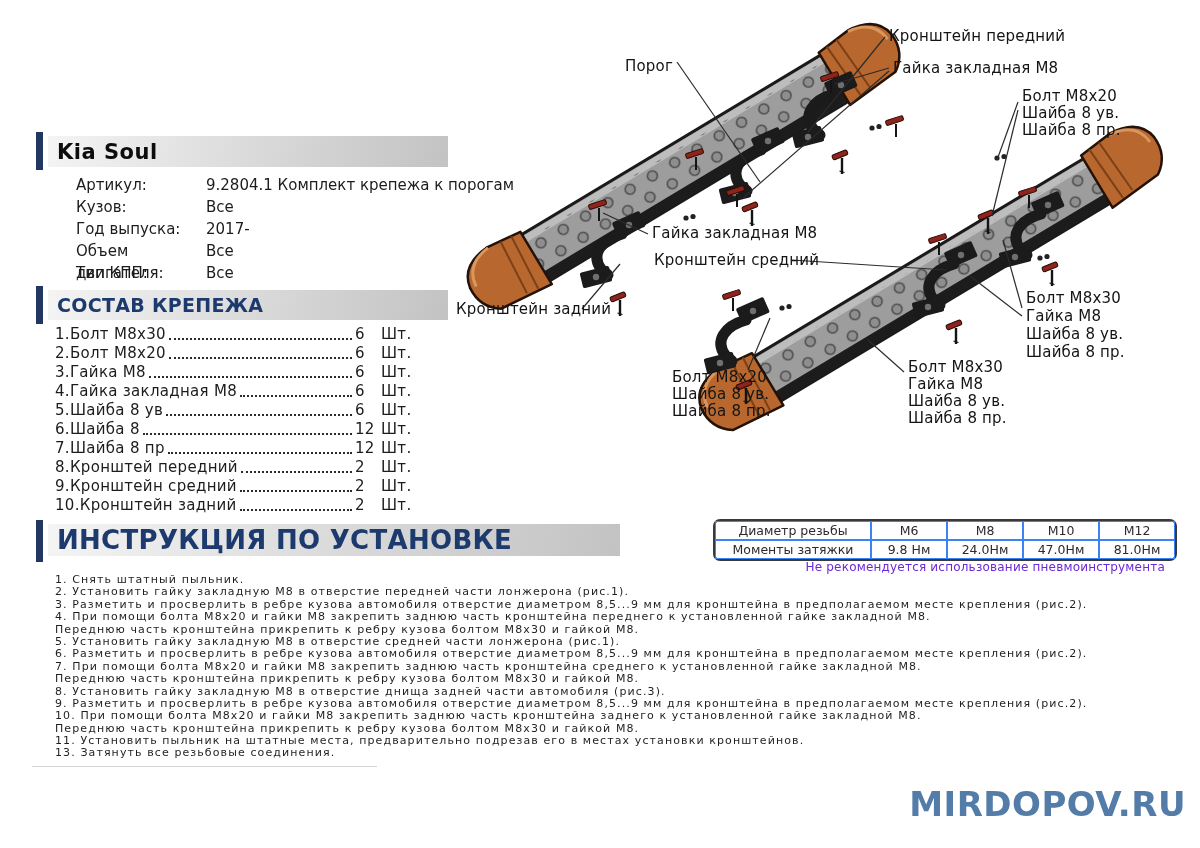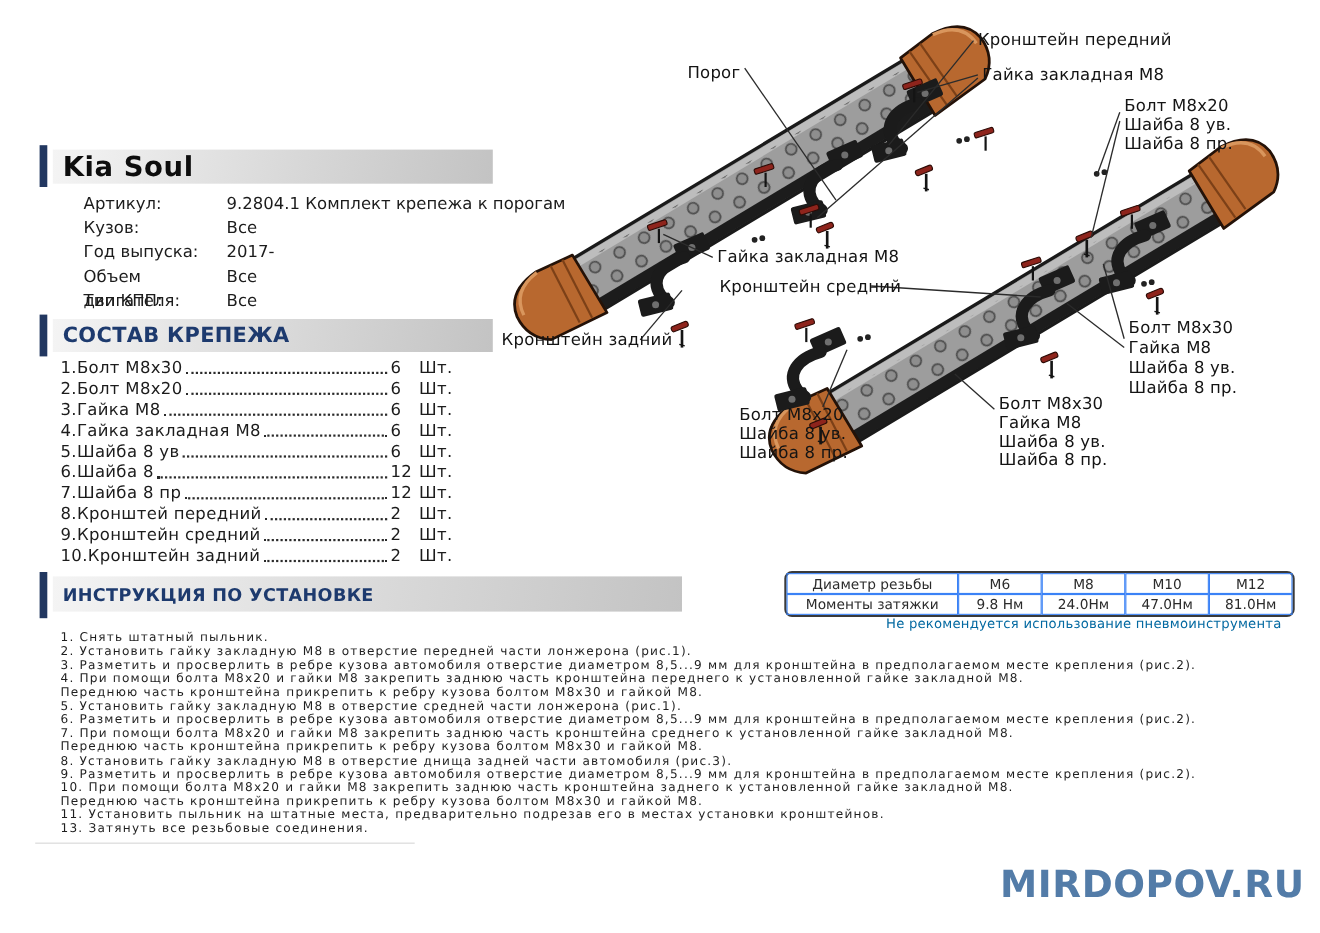--- a/index.html
+++ b/index.html
@@ -3,23 +3,23 @@
 <meta charset="utf-8">
 <style>
   html,body{margin:0;padding:0;}
   body{width:1200px;height:848px;background:#ffffff;position:relative;overflow:hidden;
        font-family:"DejaVu Sans","Liberation Sans",sans-serif;color:#1c1c1c;}
 
   
   .accent-bar{position:absolute;left:36px;width:7px;background:#223760;}
   .band{position:absolute;left:48px;background:linear-gradient(100deg,#f4f4f4 0%,#d8d8d8 55%,#c3c3c3 100%);
         display:flex;align-items:center;padding-left:9px;box-sizing:border-box;}
-  .band-kia{top:136px;width:400px;height:31px;font-size:25px;font-weight:bold;color:#0d0d0d;letter-spacing:.5px;}
+  .band-kia{top:136px;width:400px;height:31px;font-size:21px;font-weight:bold;color:#0d0d0d;letter-spacing:.5px;}
   .band-sostav{top:290px;width:400px;height:30px;font-size:19px;font-weight:bold;color:#1d3a6e;letter-spacing:.3px;}
-  .band-instr{top:524px;width:572px;height:32px;font-size:16px;font-weight:bold;color:#1d3a6e;letter-spacing:.3px;}
+  .band-instr{top:524px;width:572px;height:32px;font-size:26px;font-weight:bold;color:#1d3a6e;letter-spacing:.3px;}
 
   
   .specs{position:absolute;left:48px;top:174px;width:460px;font-size:15px;}
   .spec-row{display:flex;height:22px;line-height:22px;}
   .spec-label{width:130px;flex:none;margin-left:28px;}
   .spec-value{white-space:nowrap;}
 
   
   .flist{position:absolute;left:55px;top:325px;width:360px;font-size:15px;}
   .frow{display:flex;height:19px;line-height:19px;letter-spacing:.3px;}
@@ -35,21 +35,21 @@
   .faint-line{position:absolute;left:32px;top:766px;width:345px;height:1px;background:#d6d6d6;}
 
   
   table.torque{position:absolute;left:713px;top:519px;border-collapse:separate;border-spacing:0;
                border:2px solid #3a3a3a;border-radius:7px;font-size:12.5px;color:#2b2b2b;}
   table.torque td{border:1px solid #3b82f6;height:17px;text-align:center;padding:0 6px;}
   td.tq-label{width:142px;}
   td.tq-val{width:62px;}
 
   .note{position:absolute;left:713px;top:560px;width:452px;text-align:right;
-        font-size:12px;color:#0369a1;letter-spacing:.2px;white-space:nowrap;}
+        font-size:12px;color:#6d28d9;letter-spacing:.2px;white-space:nowrap;}
 
   
   svg.diagram{position:absolute;left:440px;top:10px;width:760px;height:470px;}
   .dlabel{font-size:15px;fill:#141414;letter-spacing:.2px;font-family:"DejaVu Sans","Liberation Sans",sans-serif;}
   .leader{stroke:#2b2b2b;stroke-width:1.2;fill:none;}
 
   .watermark{position:absolute;right:14px;bottom:24px;font-size:34px;font-weight:bold;
              color:#537ca8;letter-spacing:.5px;}
 </style>
 </head>

